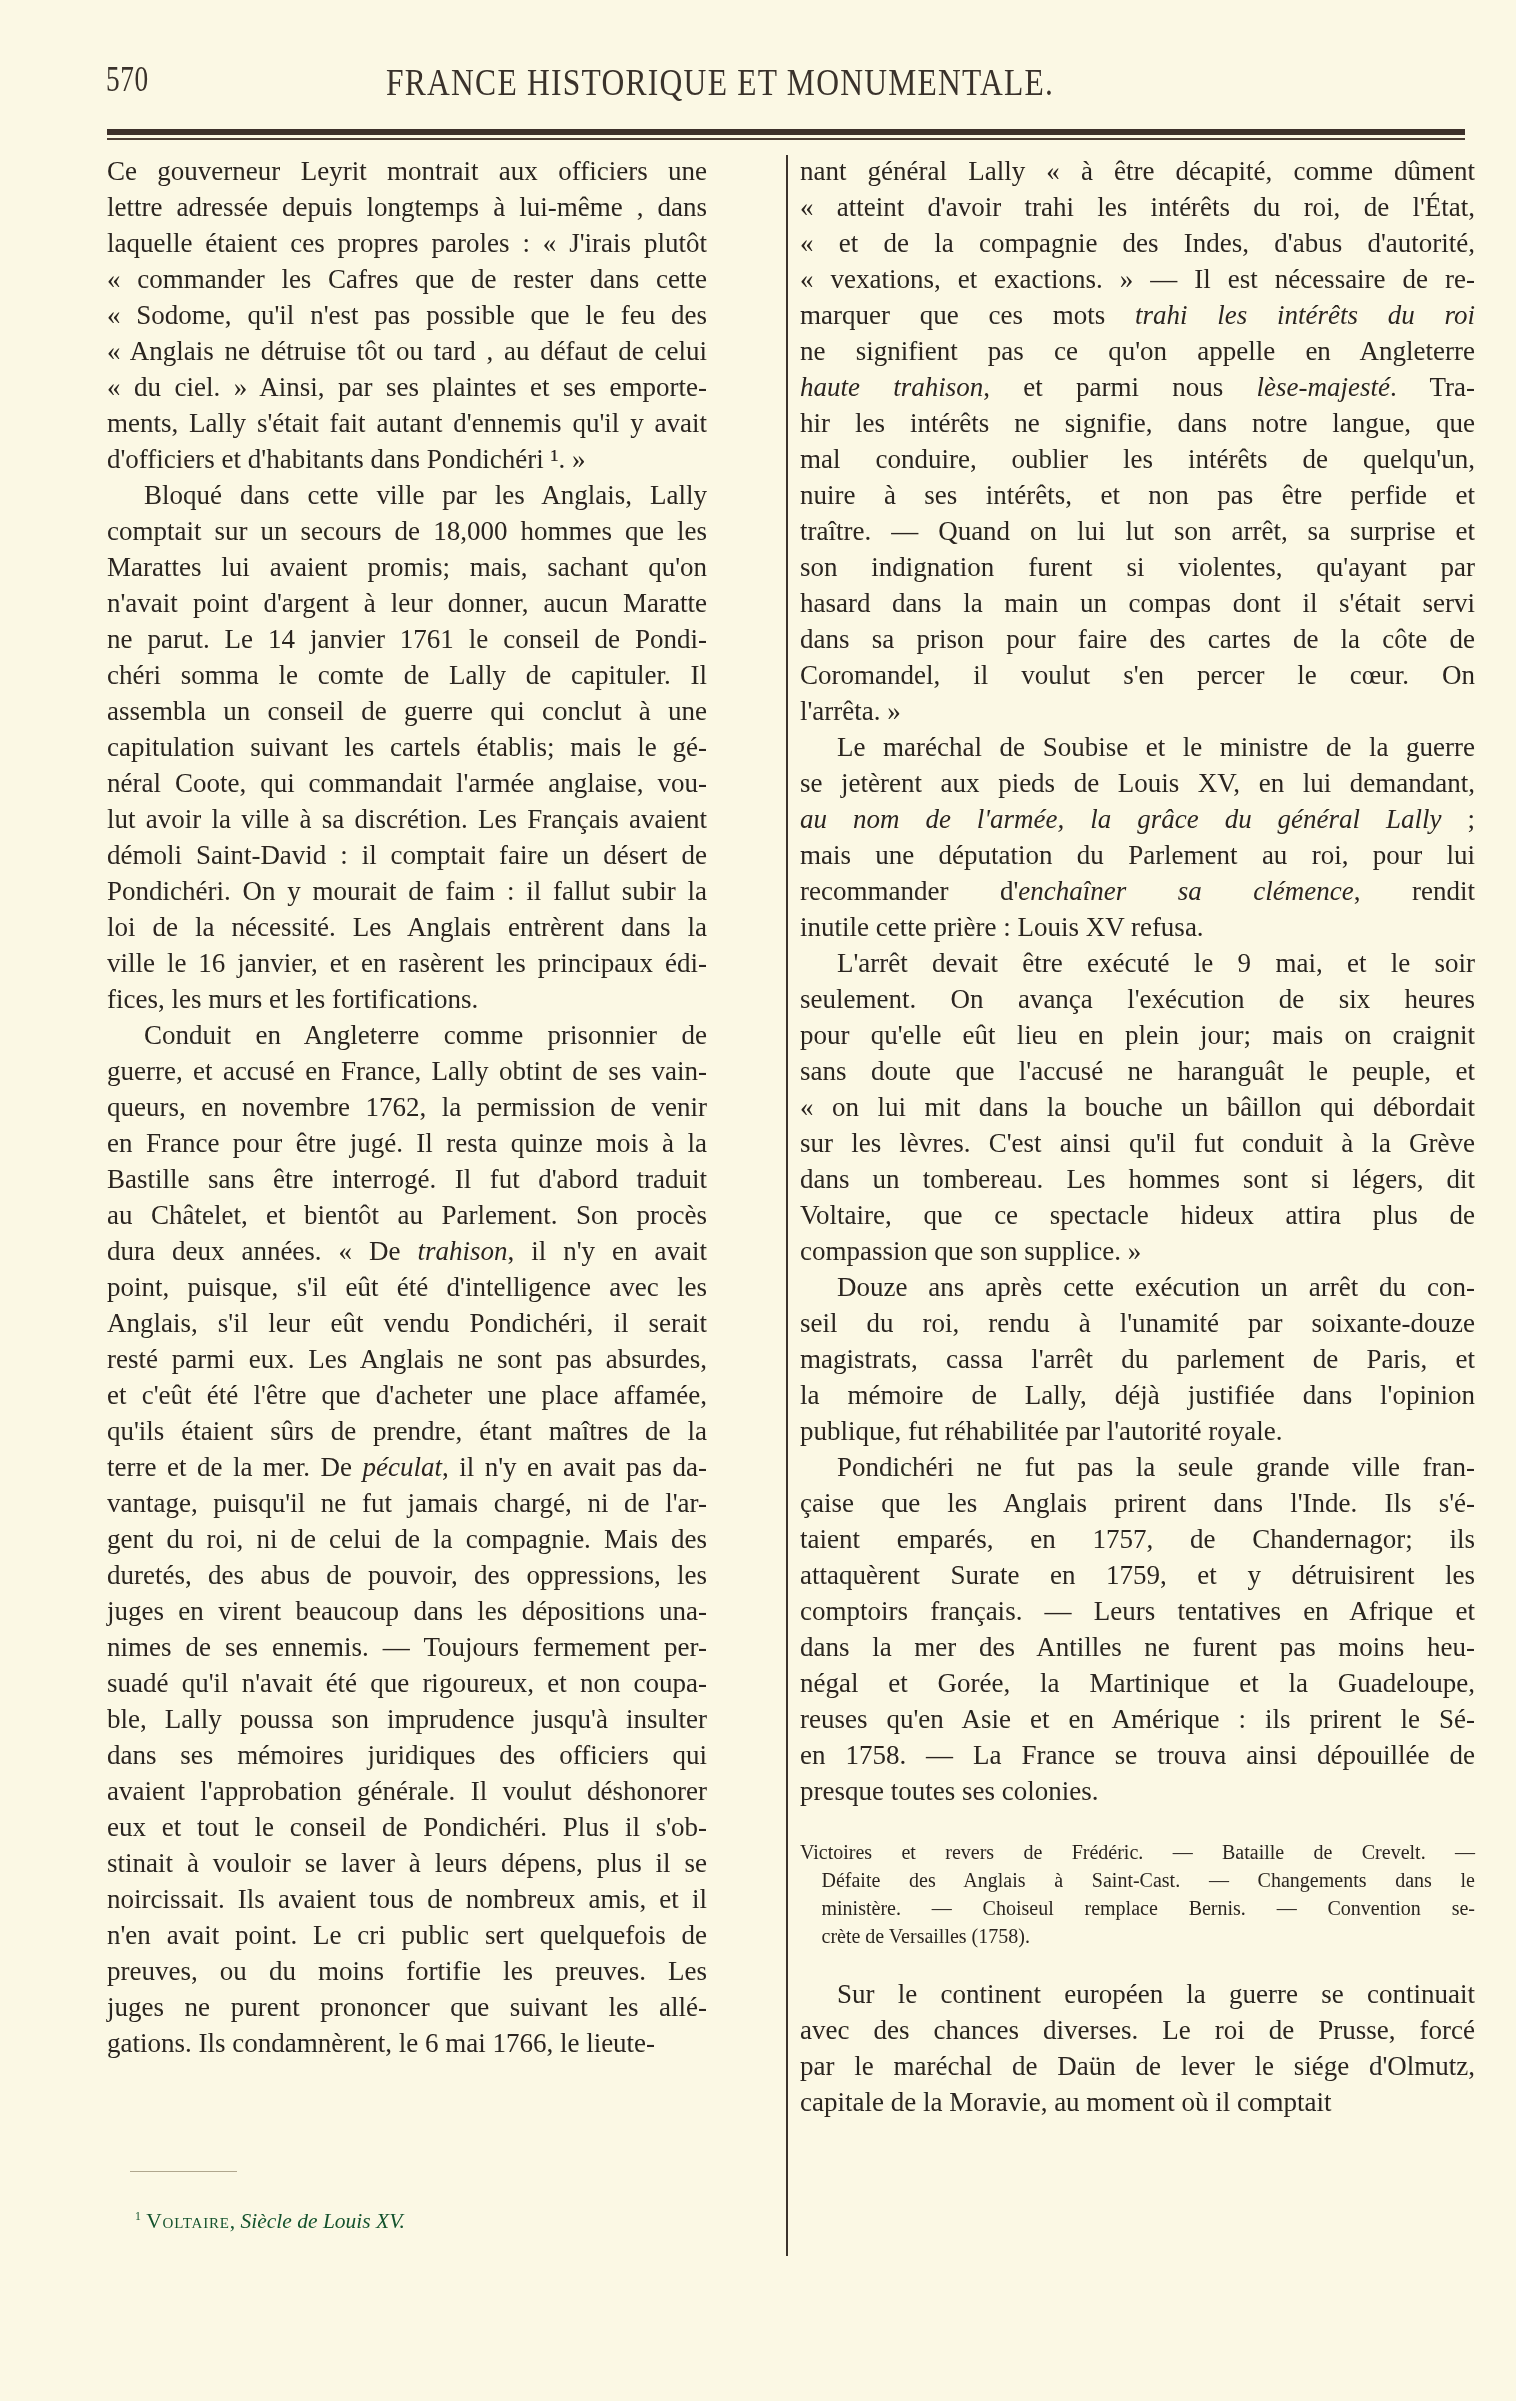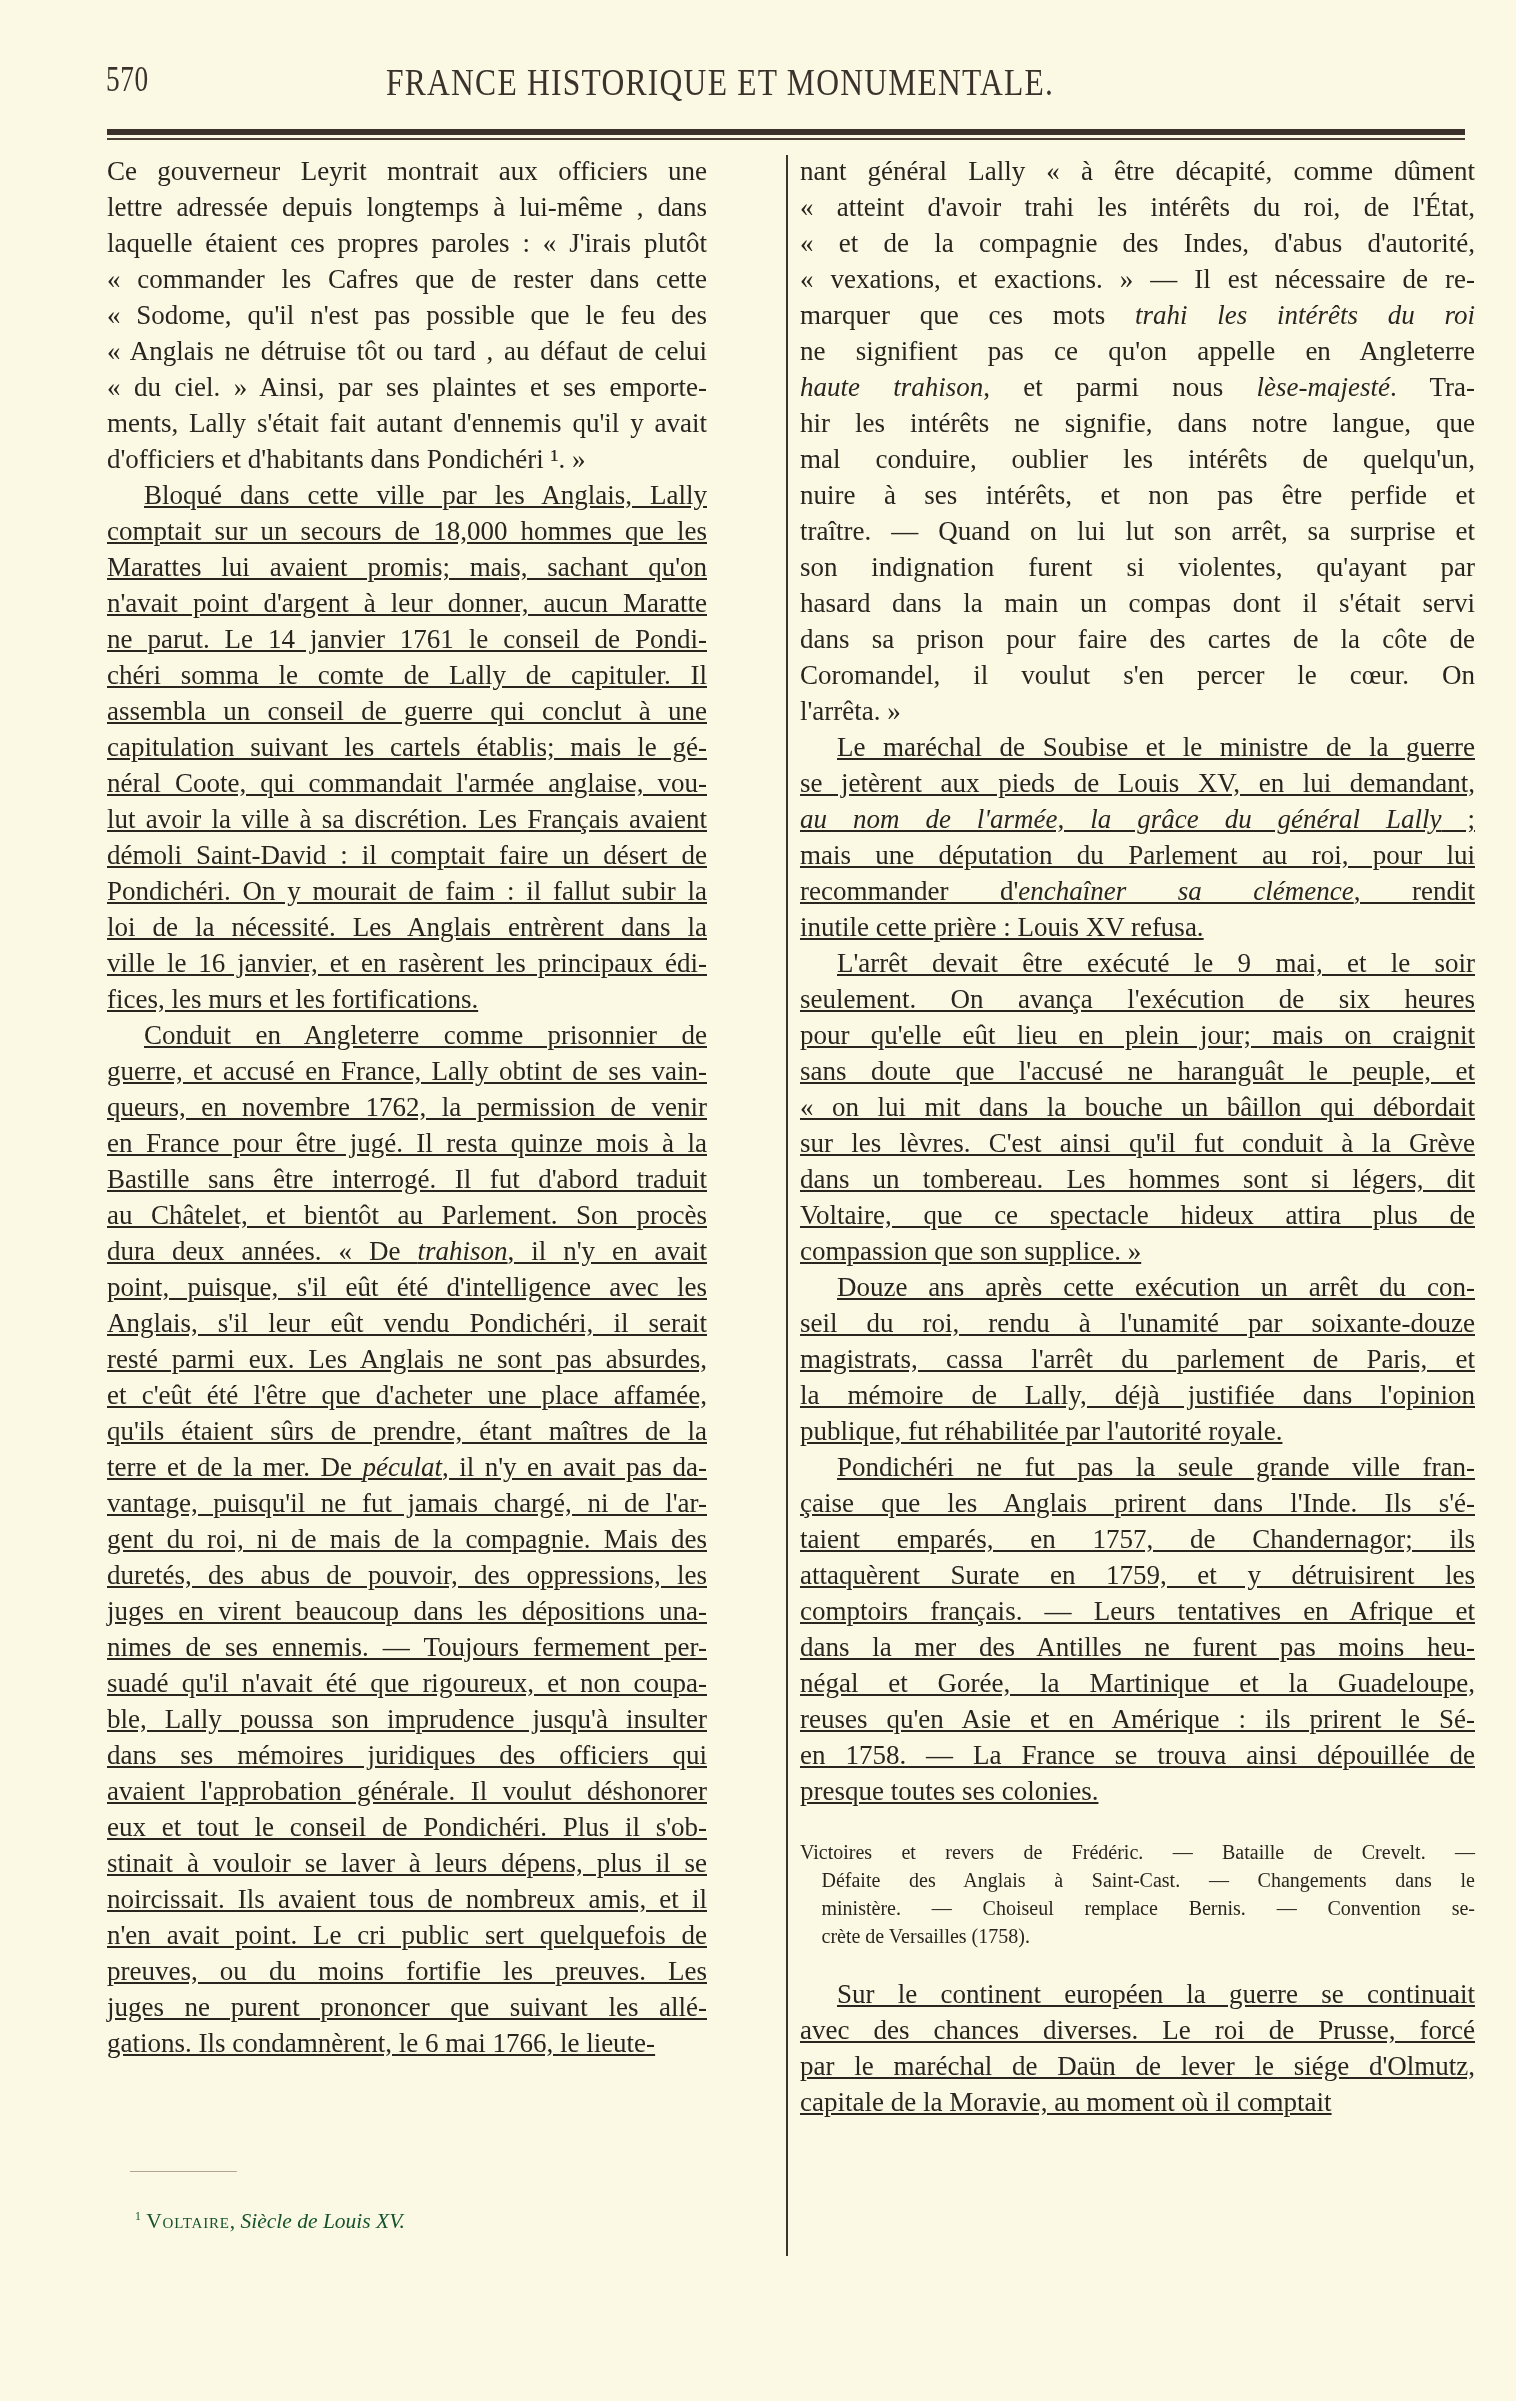--- a/index.html
+++ b/index.html
@@ -35,21 +35,21 @@
     position: absolute; top: 141px;
     font-size: 27px; line-height: 36px;
     text-align: justify;
   }
   .col-left { left: 107px; width: 600px; }
   .col-right { left: 800px; width: 675px; }
   .col-divider {
     position: absolute; left: 786px; top: 143px; width: 1.5px; height: 2101px; background: #3c342d;
   }
   .column p { margin: 0; text-indent: 0; }
-  .column p.indent { text-indent: 37px; text-decoration: underline; }
+  .column p.indent { text-indent: 37px; }
   .line { display: block; white-space: nowrap; text-align-last: justify; text-align: justify; }
   .line.last { text-align-last: left; }
   em { font-style: italic; }
   .summary {
     margin: 29px 0 26px 0;
     font-size: 20px; line-height: 28px;
     padding-left: 0;
   }
   .summary .line { text-align-last: justify; }
   .summary .line.cont { padding-left: 21.5px; }
@@ -115,21 +115,21 @@
         <span class="line">Bastille sans être interrogé. Il fut d'abord traduit</span>
         <span class="line">au Châtelet, et bientôt au Parlement. Son procès</span>
         <span class="line">dura deux années. « De <em>trahison</em>, il n'y en avait</span>
         <span class="line">point, puisque, s'il eût été d'intelligence avec les</span>
         <span class="line">Anglais, s'il leur eût vendu Pondichéri, il serait</span>
         <span class="line">resté parmi eux. Les Anglais ne sont pas absurdes,</span>
         <span class="line">et c'eût été l'être que d'acheter une place affamée,</span>
         <span class="line">qu'ils étaient sûrs de prendre, étant maîtres de la</span>
         <span class="line">terre et de la mer. De <em>péculat</em>, il n'y en avait pas da-</span>
         <span class="line">vantage, puisqu'il ne fut jamais chargé, ni de l'ar-</span>
-        <span class="line">gent du roi, ni de mais de la compagnie. Mais des</span>
+        <span class="line">gent du roi, ni de celui de la compagnie. Mais des</span>
         <span class="line">duretés, des abus de pouvoir, des oppressions, les</span>
         <span class="line">juges en virent beaucoup dans les dépositions una-</span>
         <span class="line">nimes de ses ennemis. — Toujours fermement per-</span>
         <span class="line">suadé qu'il n'avait été que rigoureux, et non coupa-</span>
         <span class="line">ble, Lally poussa son imprudence jusqu'à insulter</span>
         <span class="line">dans ses mémoires juridiques des officiers qui</span>
         <span class="line">avaient l'approbation générale. Il voulut déshonorer</span>
         <span class="line">eux et tout le conseil de Pondichéri. Plus il s'ob-</span>
         <span class="line">stinait à vouloir se laver à leurs dépens, plus il se</span>
         <span class="line">noircissait. Ils avaient tous de nombreux amis, et il</span>

